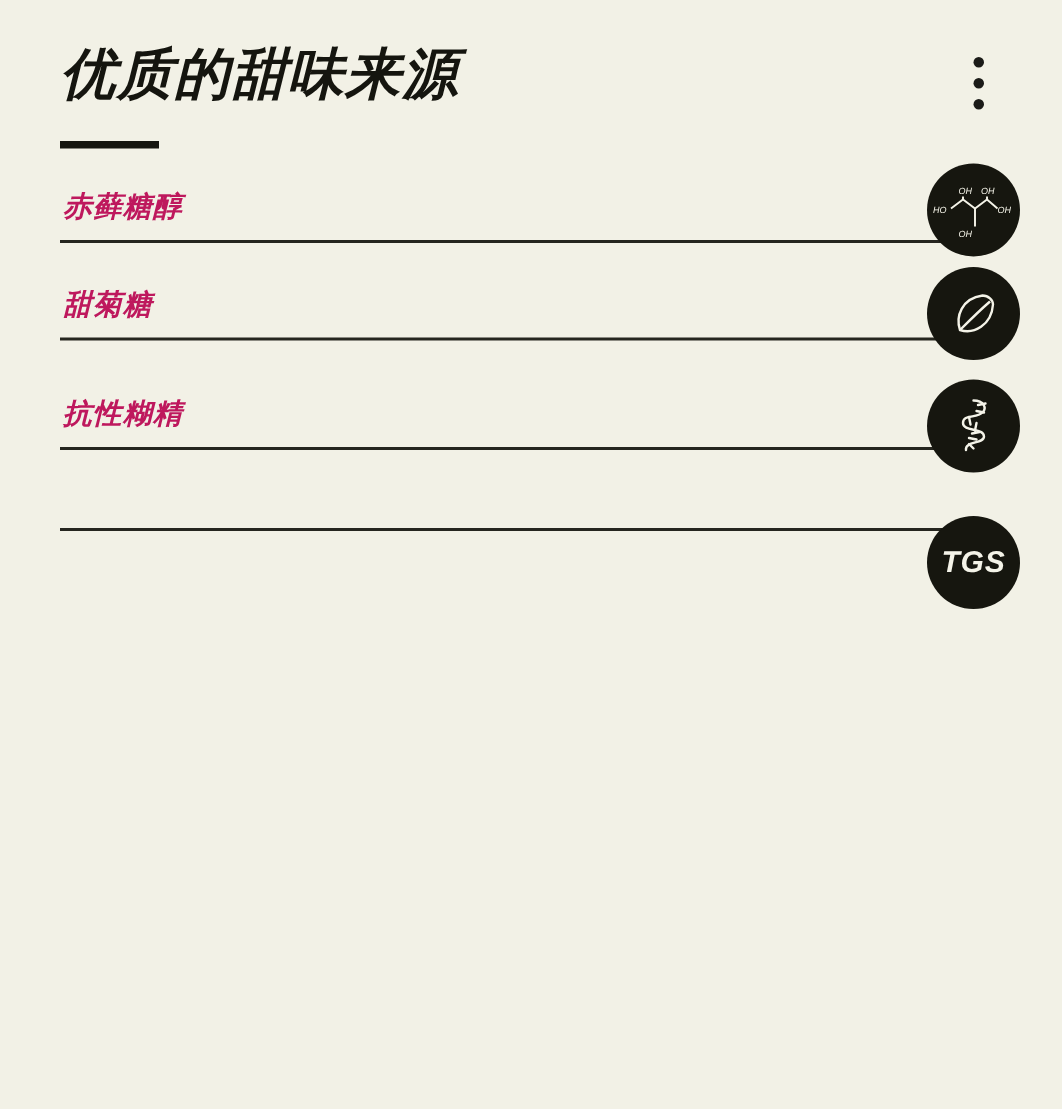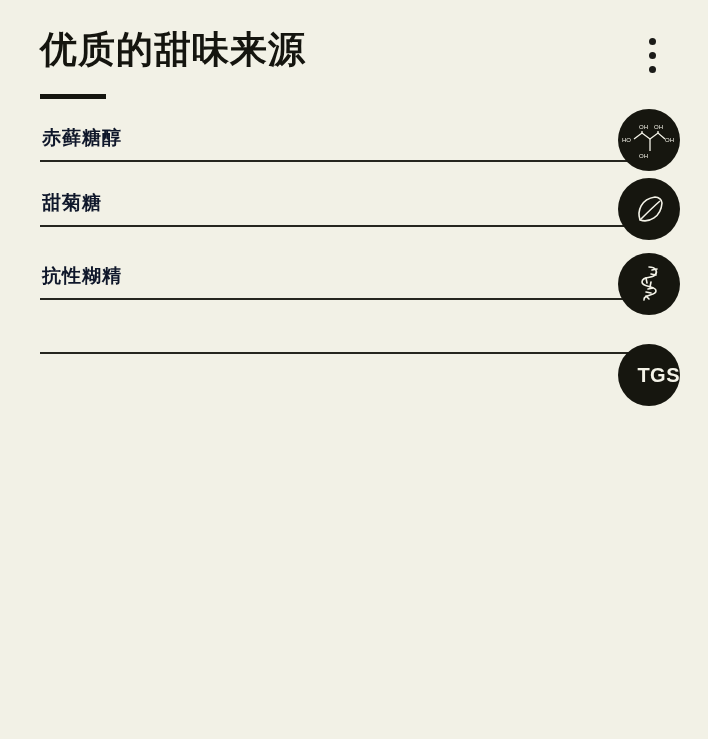--- a/index.html
+++ b/index.html
@@ -12,20 +12,21 @@
     color: #1b1b18;
     overflow: hidden;
     position: relative;
   }
 
   .page {
     position: relative;
     width: 708px;
     height: 739px;
     padding: 0;
+    font-style: italic;
   }
 
   
   .header {
     position: relative;
     padding: 28px 40px 0 40px;
   }
   .title {
     font-size: 37px;
     font-weight: bold;
@@ -65,21 +66,21 @@
   }
   .section {
     position: relative;
     padding: 0 40px;
     margin-bottom: 6px;
   }
   .section-name {
     font-size: 19px;
     font-weight: bold;
     letter-spacing: 1px;
-    color: #0f172a;
+    color: #be185d;
     padding-left: 2px;
     margin-bottom: 9px;
   }
   .section-rule {
     height: 2px;
     background: #26261f;
     width: 100%;
   }
   .section-desc {
     font-size: 19.5px;
@@ -110,21 +111,21 @@
     font-weight: bold;
     letter-spacing: 0.5px;
     color: #f4f3e8;
   }
 
   
   .s1 { margin-top: 0; }
   .s1 .badge { top: -16px; }
   .s2 .badge { top: -12px; }
   .s3 .badge { top: -10px; }
-  .s4 .badge { top: -8px; justify-content: flex-end; }
+  .s4 .badge { top: -8px; }
 
   .sp1 { height: 22px; }
   .sp2 { height: 30px; }
   .sp3 { height: 46px; }
 </style>
 </head>
 <body>
 
 <div class="page">
 

